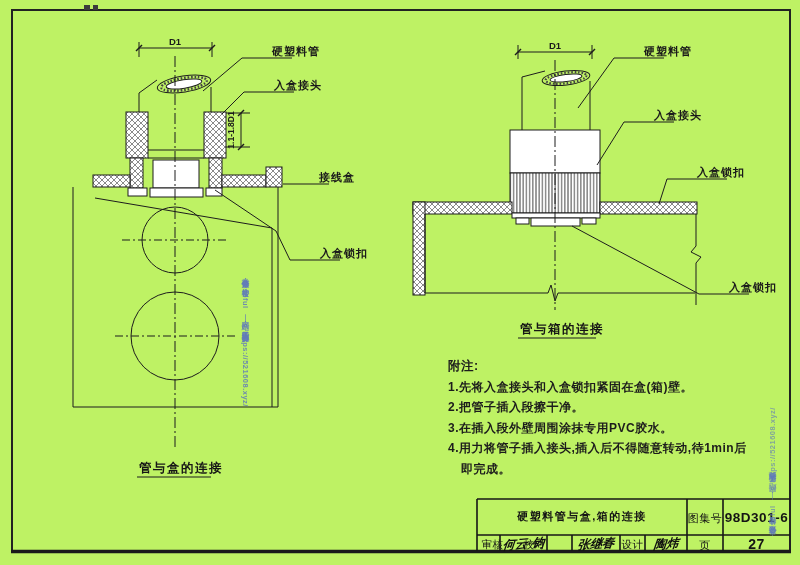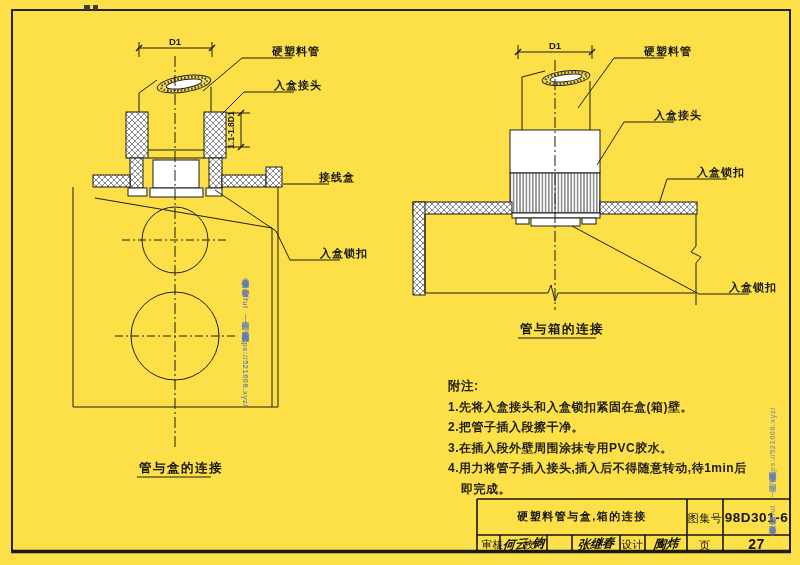--- a/index.html
+++ b/index.html
@@ -1,24 +1,24 @@
 <!DOCTYPE html>
 <html><head>
 <meta charset="utf-8">
 <style>
   html,body{margin:0;padding:0;background:#fbfbf9;}
-  #stage{position:relative;width:800px;height:565px;background:#fde047;overflow:hidden;
+  #stage{position:relative;width:800px;height:565px;background:#bef264;overflow:hidden;
          font-family:"Liberation Sans","DejaVu Sans",sans-serif;color:#1d1d1d;}
   #stage svg{position:absolute;left:0;top:0;}
   .lbl{position:absolute;font-size:11px;line-height:1.1;white-space:nowrap;color:#1b1b1b;
        font-weight:600;letter-spacing:1px;margin-left:28px;}
   .cap{position:absolute;font-size:12.5px;font-weight:700;letter-spacing:1.5px;white-space:nowrap;color:#161616;}
   .notes{position:absolute;left:448px;top:356px;font-size:12px;line-height:20.5px;
          font-weight:600;letter-spacing:0.5px;color:#1c1c1c;white-space:nowrap;}
-  .notes .n-head{font-size:12.5px;margin-top:20px;}
+  .notes .n-head{font-size:12.5px;}
   .notes .n-cont{padding-left:13px;}
   .tb-text{position:absolute;white-space:nowrap;color:#141414;}
   .tb-title{font-size:11px;font-weight:700;letter-spacing:1.5px;text-align:center;}
   .tb-small{font-size:10.5px;font-weight:400;text-align:center;letter-spacing:0.5px;}
   .tb-num{font-size:13.5px;font-weight:600;text-align:center;letter-spacing:0.5px;}
   .sig{font-size:12.5px;font-style:italic;font-weight:700;text-align:center;
        transform:rotate(-4deg) skewX(-10deg);color:#101010;}
   .wm{position:absolute;writing-mode:vertical-rl;font-size:7.5px;letter-spacing:0.5px;
       color:rgba(96,122,186,0.85);white-space:nowrap;font-weight:600;}
   .wm-flip{transform:rotate(180deg);color:rgba(96,122,186,0.65);}

